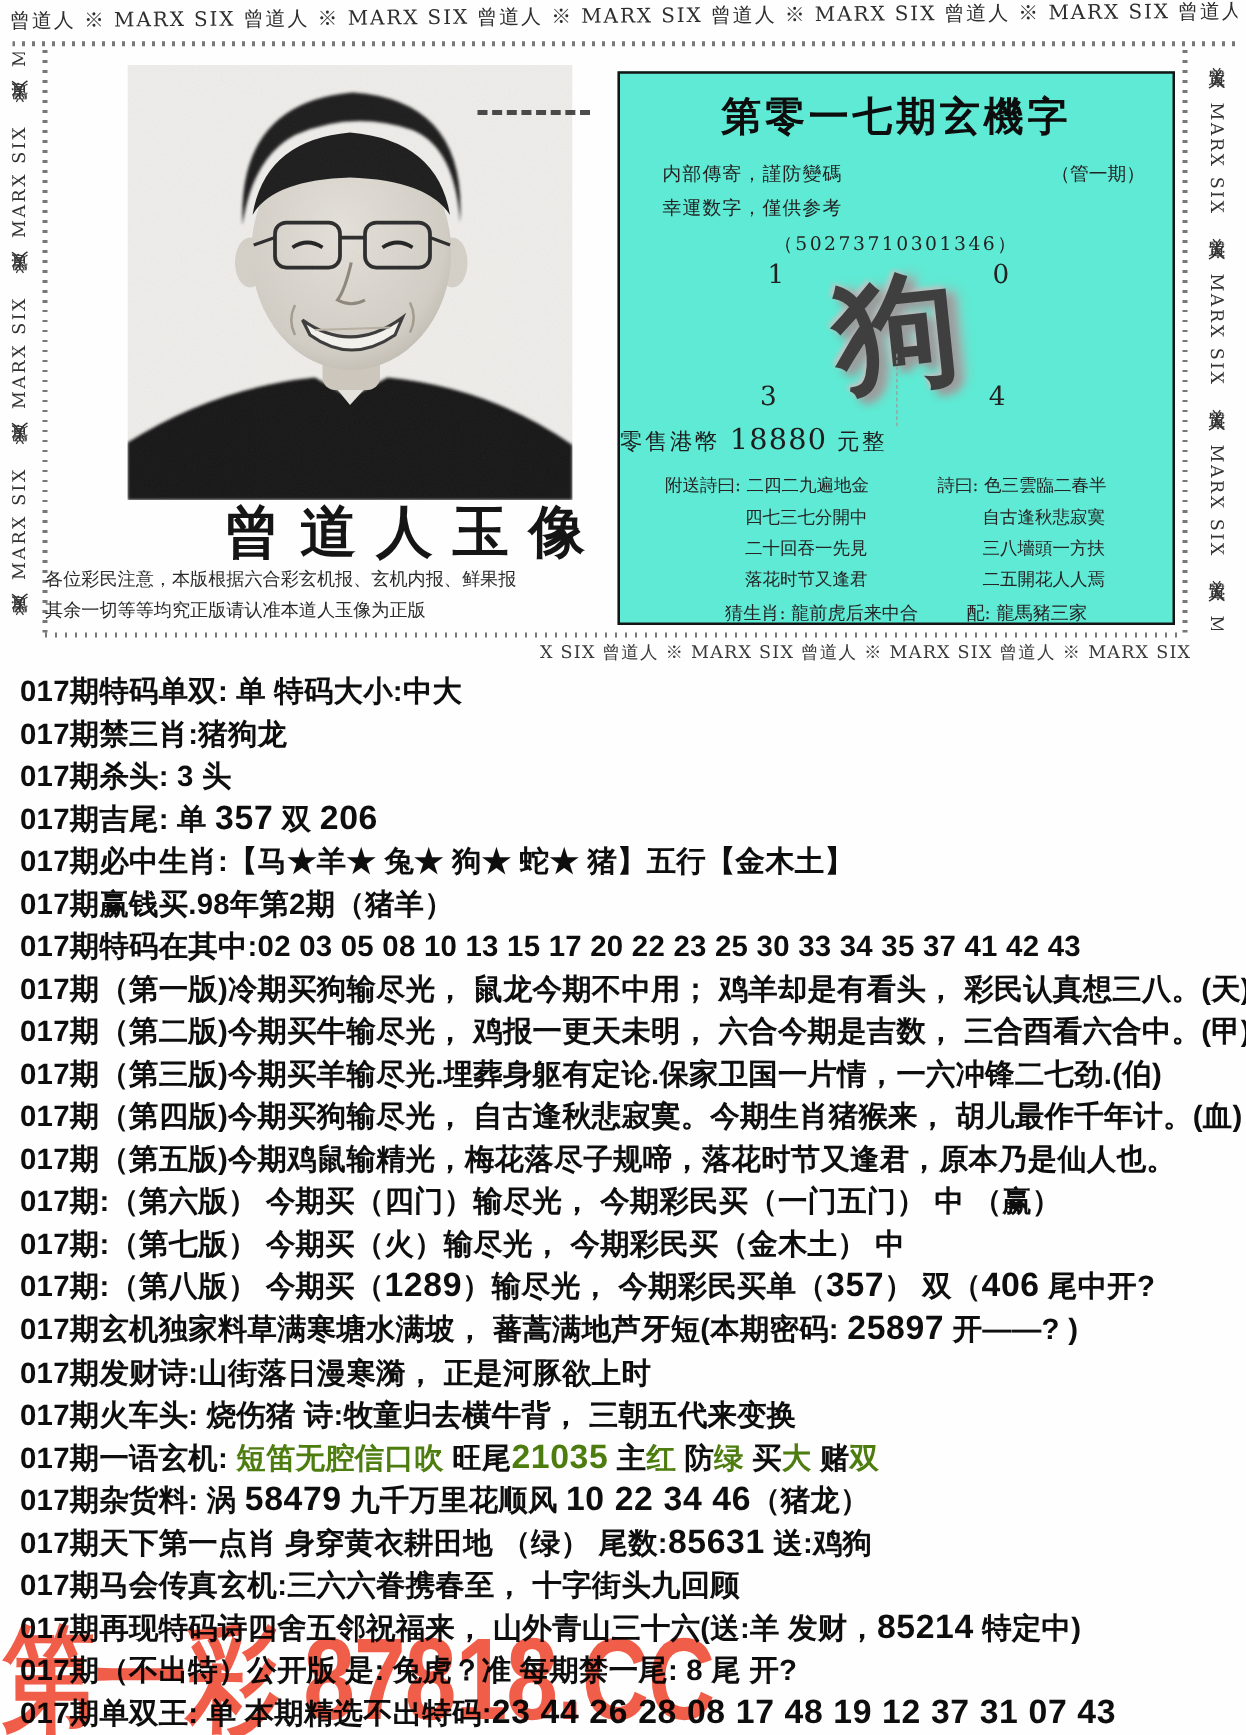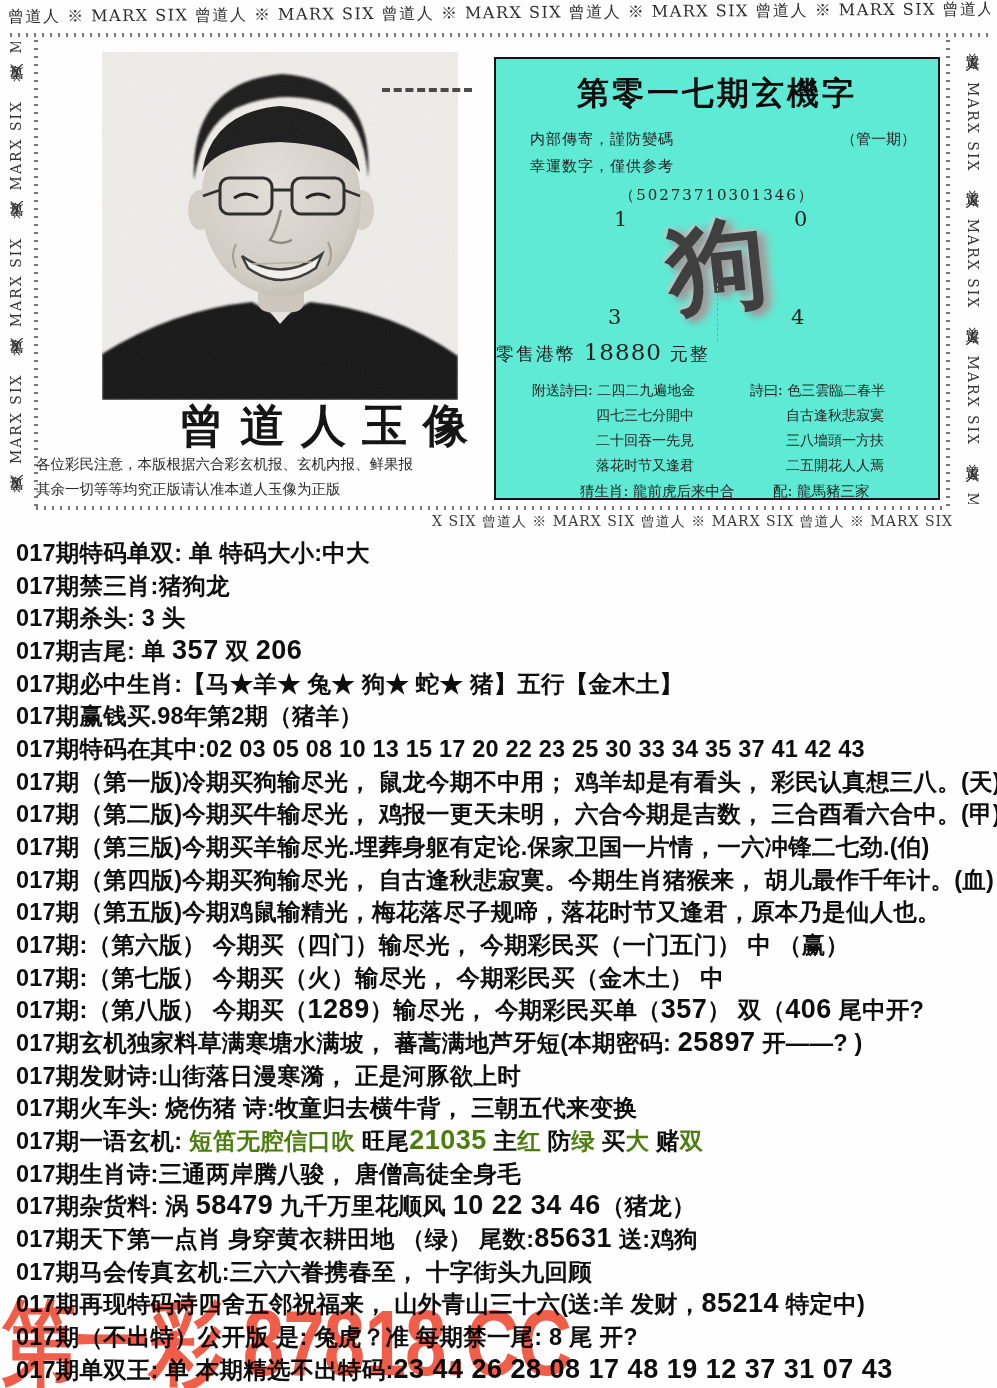--- a/index.html
+++ b/index.html
@@ -229,21 +229,20 @@
     <div class="tip-line"><span>017期（第三版)今期买羊输尽光.埋葬身躯有定论.保家卫国一片情，一六冲锋二七劲.(伯)</span></div>
     <div class="tip-line"><span>017期（第四版)今期买狗输尽光， 自古逢秋悲寂寞。今期生肖猪猴来， 胡儿最作千年计。(血)</span></div>
     <div class="tip-line"><span>017期（第五版)今期鸡鼠输精光，梅花落尽子规啼，落花时节又逢君，原本乃是仙人也。</span></div>
     <div class="tip-line"><span>017期:（第六版） 今期买（四门）输尽光， 今期彩民买（一门五门） 中 （赢）</span></div>
     <div class="tip-line"><span>017期:（第七版） 今期买（火）输尽光， 今期彩民买（金木土） 中</span></div>
     <div class="tip-line"><span>017期:（第八版） 今期买（</span><span class="seg-big">1289</span><span>）输尽光， 今期彩民买单（</span><span class="seg-big">357</span><span>） 双（</span><span class="seg-big">406</span><span> 尾中开?</span></div>
     <div class="tip-line"><span>017期玄机独家料草满寒塘水满坡， 蕃蒿满地芦牙短(本期密码: </span><span class="seg-big">25897</span><span>  开——? )</span></div>
     <div class="tip-line"><span>017期发财诗:山街落日漫寒漪， 正是河豚欲上时</span></div>
     <div class="tip-line"><span>017期火车头: 烧伤猪  诗:牧童归去横牛背， 三朝五代来变换</span></div>
     <div class="tip-line"><span>017期一语玄机: </span><span class="seg-gray">短笛无腔信口吹</span><span> 旺尾</span><span class="seg-gray seg-big">21035</span><span> 主</span><span class="seg-gray">红</span><span>  防</span><span class="seg-gray">绿</span><span>  买</span><span class="seg-gray">大</span><span>  赌</span><span class="seg-gray">双</span></div>
-    <div class="tip-line"><span>017期生肖诗:三通两岸腾八骏， 唐僧高徒全身毛</span></div>
     <div class="tip-line"><span>017期杂货料: 涡  </span><span class="seg-big">58479</span><span>  九千万里花顺风  </span><span class="seg-big">10 22 34 46</span><span>（猪龙）</span></div>
     <div class="tip-line"><span>017期天下第一点肖  身穿黄衣耕田地 （绿） 尾数:</span><span class="seg-big">85631</span><span> 送:鸡狗</span></div>
     <div class="tip-line"><span>017期马会传真玄机:三六六眷携春至， 十字街头九回顾</span></div>
     <div class="tip-line"><span>017期再现特码诗四舍五邻祝福来， 山外青山三十六(送:羊 发财，</span><span class="seg-big">85214</span><span>  特定中)</span></div>
     <div class="tip-line"><span>017期（不出特）公开版 是:  兔虎？准  每期禁一尾: 8 尾  开?</span></div>
     <div class="tip-line"><span>017期单双王:  单  本期精选不出特码:</span><span class="seg-big">23 44 26 28 08 17 48 19 12 37 31 07 43</span></div>
   </div>
 
 <div class="watermark" style="color: rgb(240, 80, 58);">第一彩 87818.CC</div>
 

